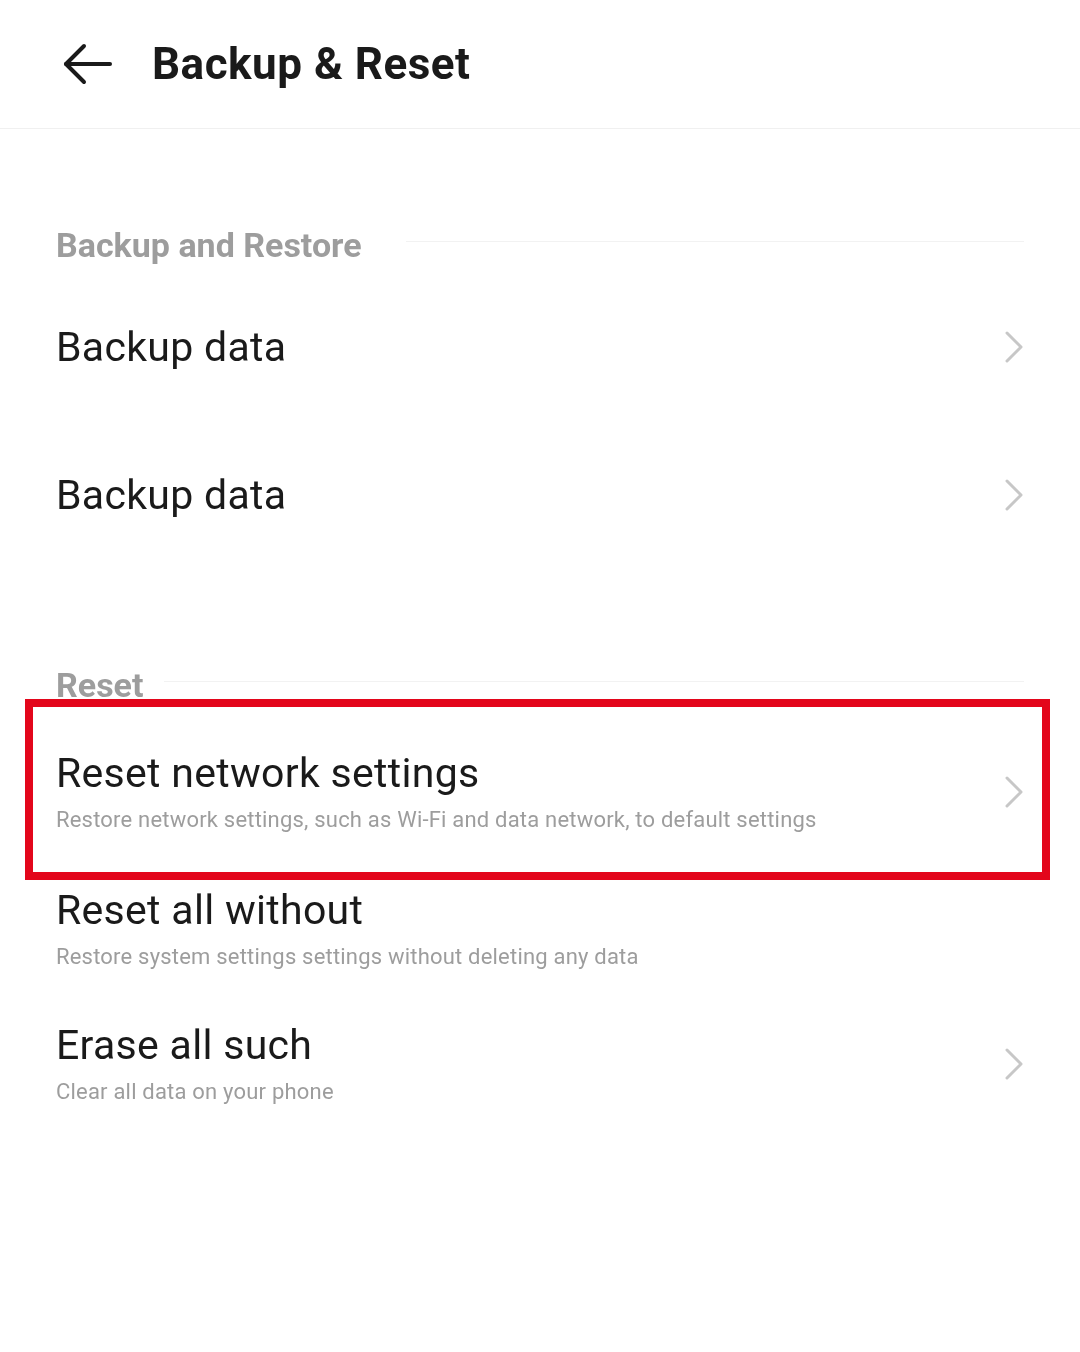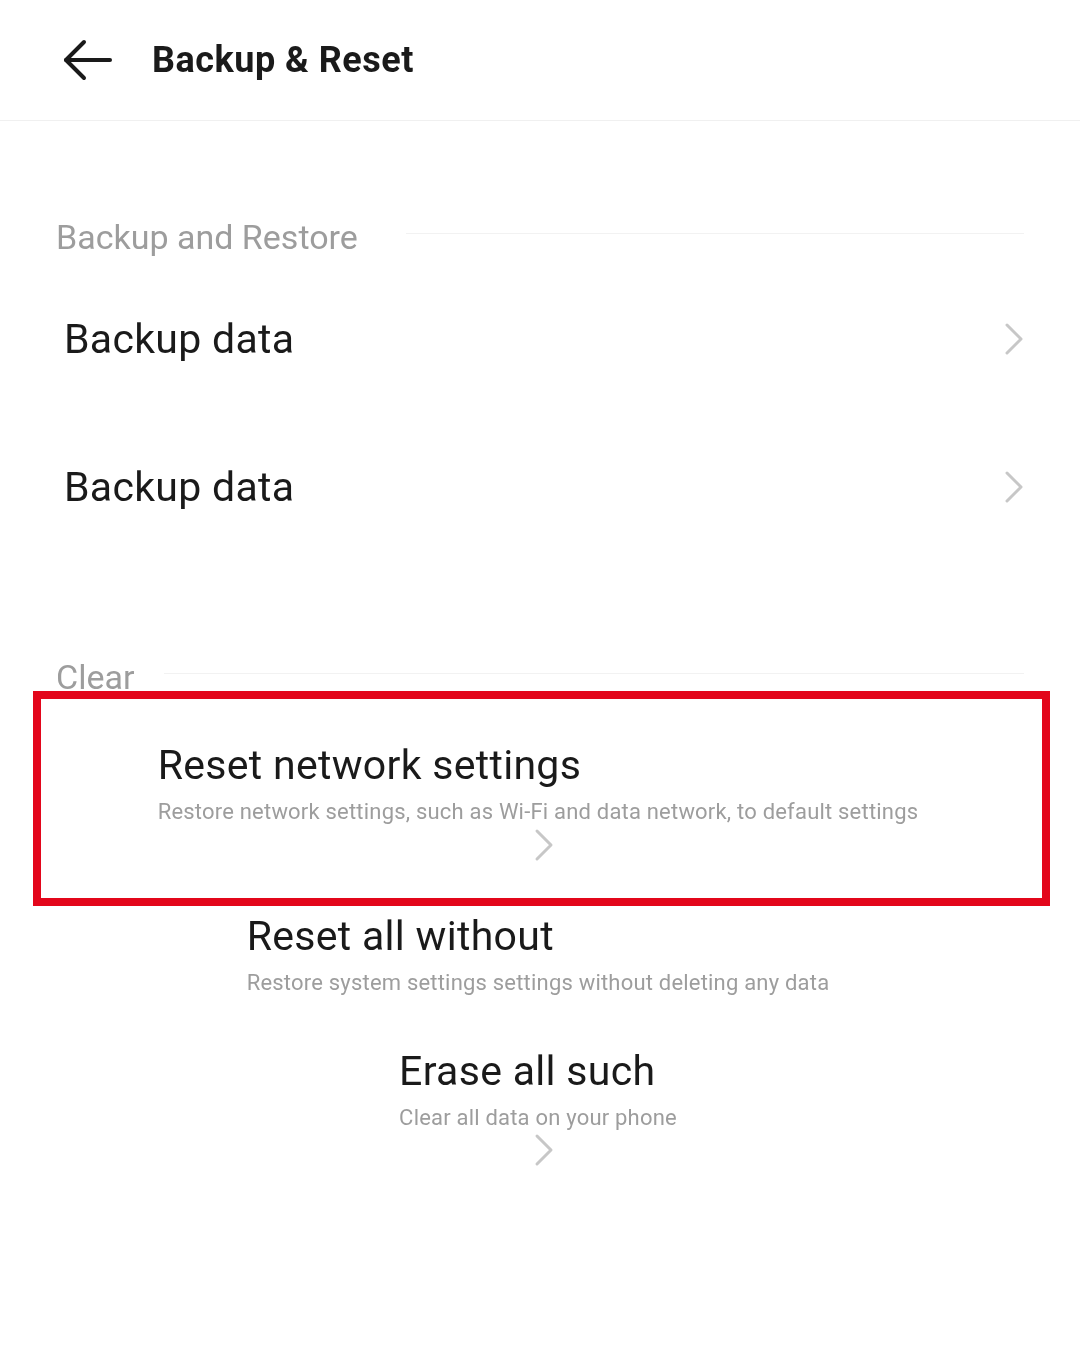--- a/index.html
+++ b/index.html
@@ -24,33 +24,33 @@
       display: flex;
       align-items: center;
       justify-content: center;
       cursor: pointer;
     }
     .back-icon svg {
       width: 52px;
       height: 44px;
     }
     .page-title {
-      font-size: 36px;
+      font-size: 44px;
       font-weight: 700;
       color: #1a1a1a;
       margin-left: 38px;
       letter-spacing: 0.5px;
     }
     .content {
       padding: 0 56px;
     }
     .section-header {
       font-size: 34px;
       color: #9d9d9d;
-      font-weight: 400;
+      font-weight: 700;
       padding-top: 96px;
       padding-bottom: 8px;
       position: relative;
     }
     .section-header::after {
       content: "";
       position: absolute;
       right: 0;
       top: 112px;
       height: 1px;
@@ -61,21 +61,20 @@
     }
     .section-header.reset::after {
       left: 108px;
     }
     .list-item {
       display: flex;
       align-items: center;
       justify-content: space-between;
       padding: 50px 0;
       cursor: pointer;
-      margin-left: 8px;
     }
     .list-item-body {
       flex: 1;
       padding-right: 12px;
     }
     .list-item-title {
       font-size: 41px;
       color: #1a1a1a;
       font-weight: 400;
       letter-spacing: 0.3px;
@@ -105,21 +104,20 @@
       position: absolute;
       top: -14px;
       left: -31px;
       right: -26px;
       bottom: -18px;
       border: 8px solid #e3061b;
       pointer-events: none;
     }
     .reset-item {
       padding: 24px 0;
-      flex-direction: column;
     }
     .reset-item.first {
       padding-top: 36px;
       padding-bottom: 26px;
     }
   </style>
 </head>
 <body>
 
 <div class="header">
@@ -151,21 +149,21 @@
     <div class="list-item-body">
       <div class="list-item-title">Backup data</div>
     </div>
     <div class="chevron-icon">
       <svg viewBox="0 0 20 34" fill="none" stroke="#c7c7c7" stroke-width="3" stroke-linecap="round" stroke-linejoin="round">
         <polyline points="3,3 17,17 3,31"></polyline>
       </svg>
     </div>
   </div>
 
-  <div class="section-header reset">Clear</div>
+  <div class="section-header reset">Reset</div>
 
   <div class="list-item reset-item first highlighted">
     <div class="list-item-body">
       <div class="list-item-title">Reset network settings</div>
       <div class="list-item-subtitle">Restore network settings, such as Wi-Fi and data network, to default settings</div>
     </div>
     <div class="chevron-icon">
       <svg viewBox="0 0 20 34" fill="none" stroke="#c7c7c7" stroke-width="3" stroke-linecap="round" stroke-linejoin="round">
         <polyline points="3,3 17,17 3,31"></polyline>
       </svg>

